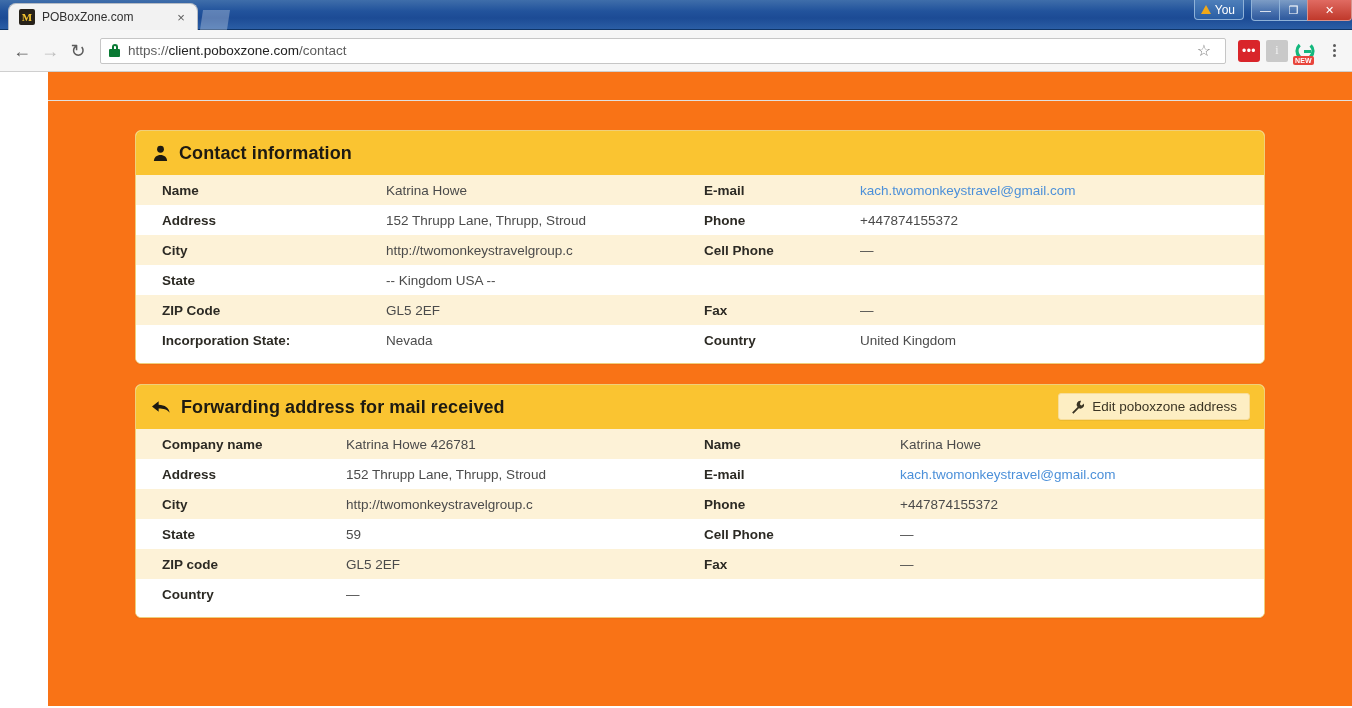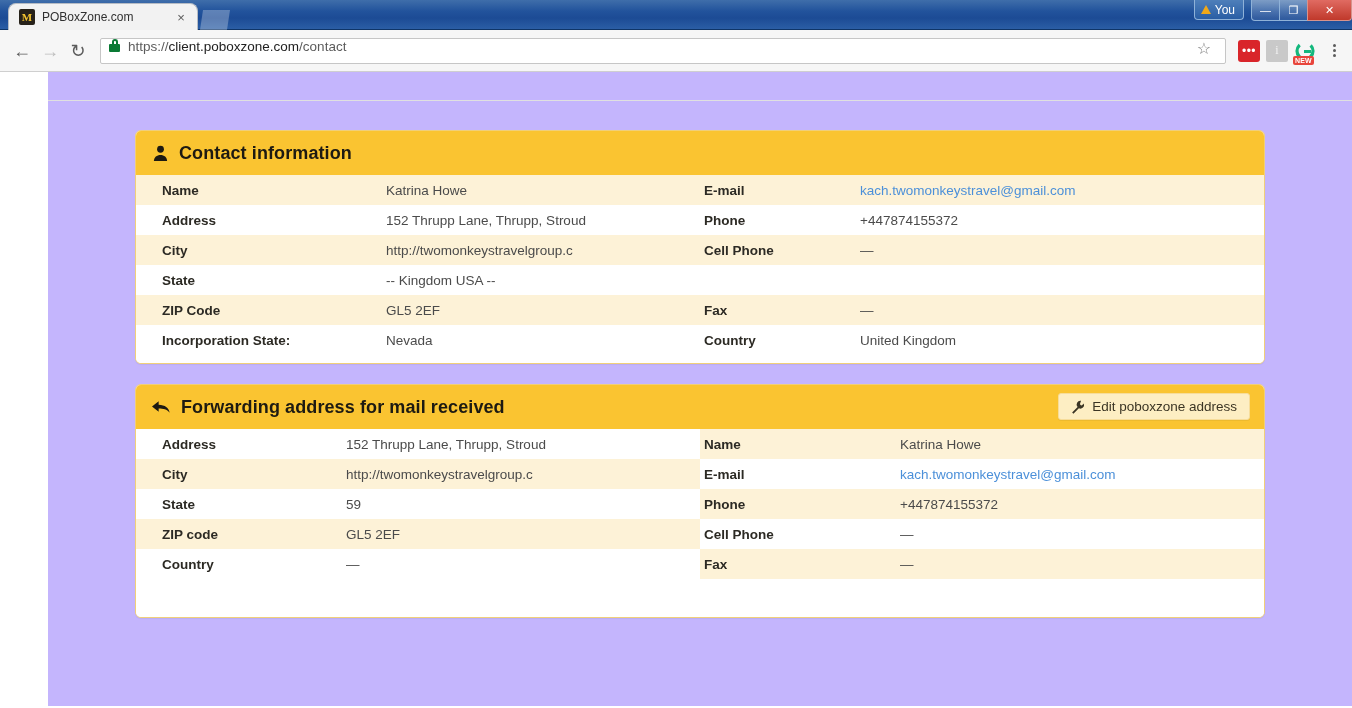--- a/index.html
+++ b/index.html
@@ -80,21 +80,21 @@
   }
   .navbtn {
     width: 28px; height: 28px; flex: 0 0 28px;
     display: flex; align-items: center; justify-content: center;
     color: #5c5c5c; font-size: 18px; line-height: 1;
   }
   .navbtn.disabled { color: #bdbdbd; }
   .omnibox {
     flex: 1 1 auto; height: 26px; margin: 0 6px 0 8px;
     background: #ffffff; border: 1px solid #c6c6c6; border-radius: 2px;
-    display: flex; align-items: flex-start; padding: 0 8px;
+    display: flex; align-items: center; padding: 0 8px;
   }
   .lock-icon { width: 11px; height: 13px; position: relative; flex: 0 0 11px; margin-right: 8px; }
   .lock-icon .body { position: absolute; bottom: 0; left: 0; width: 11px; height: 8px; background: #0a7a34; border-radius: 1px; }
   .lock-icon .shackle { position: absolute; top: 0; left: 2.5px; width: 6px; height: 6px; border: 2px solid #0a7a34; border-bottom: none; border-top-left-radius: 4px; border-top-right-radius: 4px; }
   .url { font-size: 13.5px; color: #5c5c5c; white-space: nowrap; }
   .url .host { color: #222222; }
   .star { color: #7a7a7a; font-size: 16px; margin: 0 6px; }
   .ext { width: 22px; height: 22px; margin-left: 6px; position: relative; flex: 0 0 22px;
          display: flex; align-items: center; justify-content: center; }
   .ext.red { background: #d9252a; border-radius: 3px; color: #fff; font-size: 12px; letter-spacing: .5px; line-height: 0; }
@@ -102,21 +102,21 @@
   .ext.green svg { display: block; }
   .ext .badge {
     position: absolute; bottom: -3px; left: -1px;
     background: #e8453c; color: #fff; font-size: 7px; font-weight: bold;
     padding: 1px 2px; border-radius: 2px; letter-spacing: .2px; line-height: 1;
   }
   .kebab { width: 20px; margin-left: 8px; display: flex; flex-direction: column; align-items: center; gap: 2px; }
   .kebab i { width: 3px; height: 3px; border-radius: 50%; background: #5c5c5c; display: block; }
 
   
-  .viewport { height: 634px; background: #c4b5fd; position: relative; overflow: hidden; margin-left: 48px; }
+  .viewport { height: 634px; background: #f97316; position: relative; overflow: hidden; margin-left: 48px; }
   .navbar-sep { height: 1px; background: #e0e0e0; margin-top: 28px; }
   .content { width: 1130px; margin: 0 auto; padding-top: 29px; }
 
   .panel {
     background: #ffffff;
     border: 1px solid #f0cf7a;
     border-radius: 6px;
     box-shadow: 0 1px 1px rgba(0,0,0,0.05);
     margin-bottom: 20px;
     overflow: hidden;
@@ -304,20 +304,24 @@
           <span>
             <svg class="wrench" width="14" height="14" viewBox="0 0 16 16">
                 <path d="M11.5.9a4.3 4.3 0 0 0-4 7.1L1.3 14.2l1.5 1.5 6.2-6.2a4.3 4.3 0 0 0 5.6-5.6l-2.3 2.3-1.6-.4-.4-1.6z" fill="#3b3524"></path>
               </svg>
           </span>
           <span>Edit poboxzone address</span>
         </button>
       </div>
       <div class="grid">
         <div class="col col1">
+            <div class="row odd">
+              <span class="lbl">Company name</span>
+              <span class="val">Katrina Howe 426781</span>
+            </div>
             <div class="row even">
               <span class="lbl">Address</span>
               <span class="val">152 Thrupp Lane, Thrupp, Stroud</span>
             </div>
             <div class="row odd">
               <span class="lbl">City</span>
               <span class="val">http://twomonkeystravelgroup.c</span>
             </div>
             <div class="row even">
               <span class="lbl">State</span>

